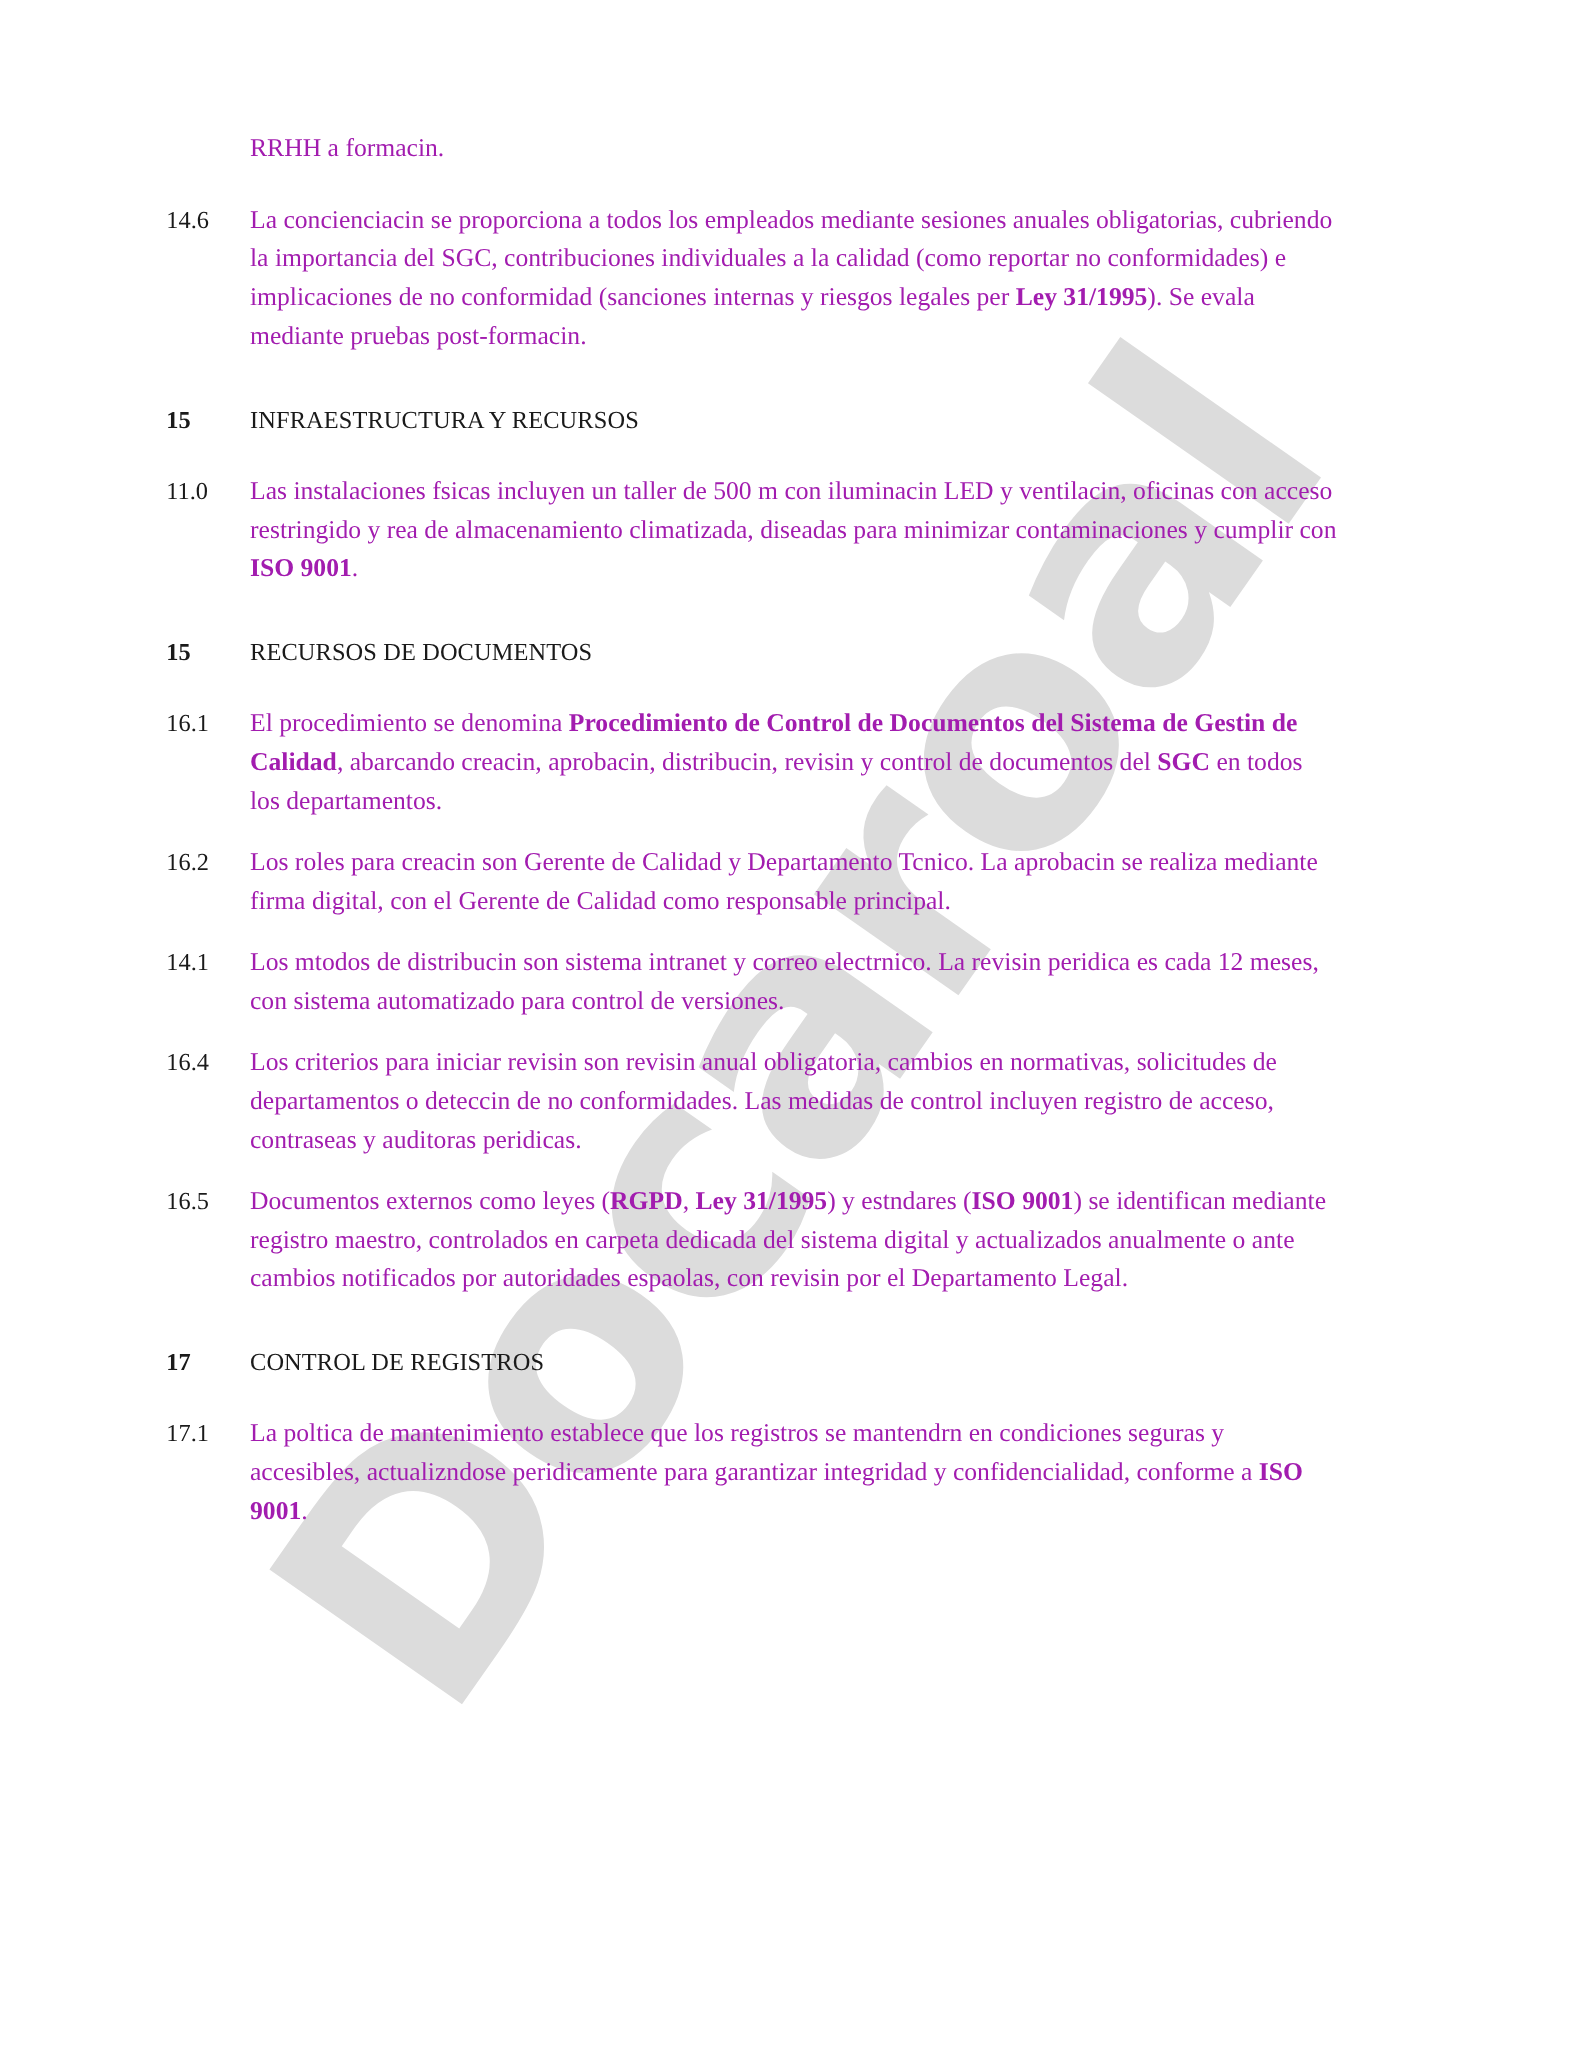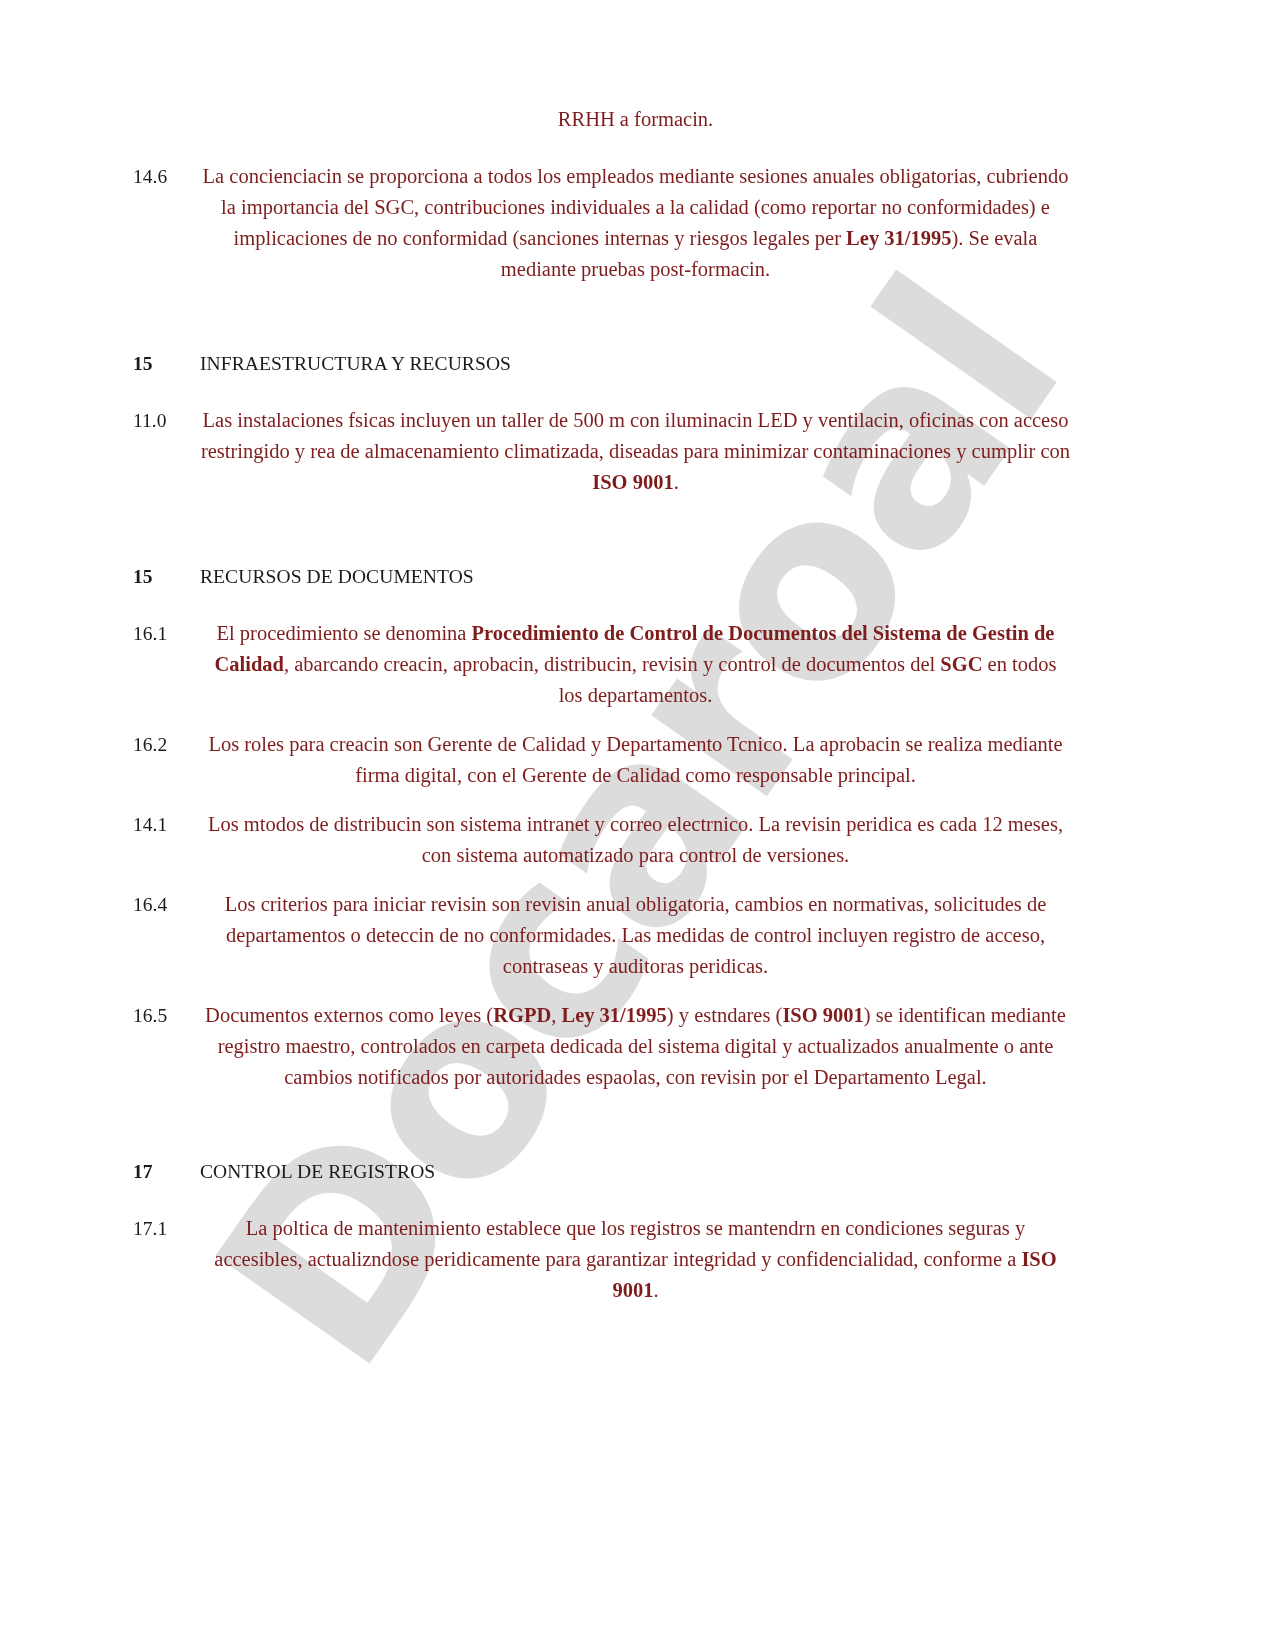--- a/index.html
+++ b/index.html
@@ -63,33 +63,33 @@
     flex: 0 0 52px;
     font-size: 19.5px;
     line-height: 31px;
     color: #1a1a1a;
   }
   .clause-text {
     flex: 1 1 auto;
     padding-left: 15px;
     font-size: 20.5px;
     line-height: 31px;
-    color: #7f1d1d;
-    text-align: center;
+    color: #a21caf;
+    text-align: left;
   }
   .clause-text b { font-weight: 700; }
 
   
   .clause.continuation { margin-bottom: 26px; }
 
   
   .section-heading {
     display: flex;
     align-items: flex-start;
-    margin-top: 63px;
+    margin-top: 36px;
     margin-bottom: 26px;
   }
   .section-heading .clause-number {
     font-weight: 700;
     font-size: 19.5px;
   }
   .section-heading .heading-title {
     flex: 1 1 auto;
     padding-left: 15px;
     font-weight: 400;

